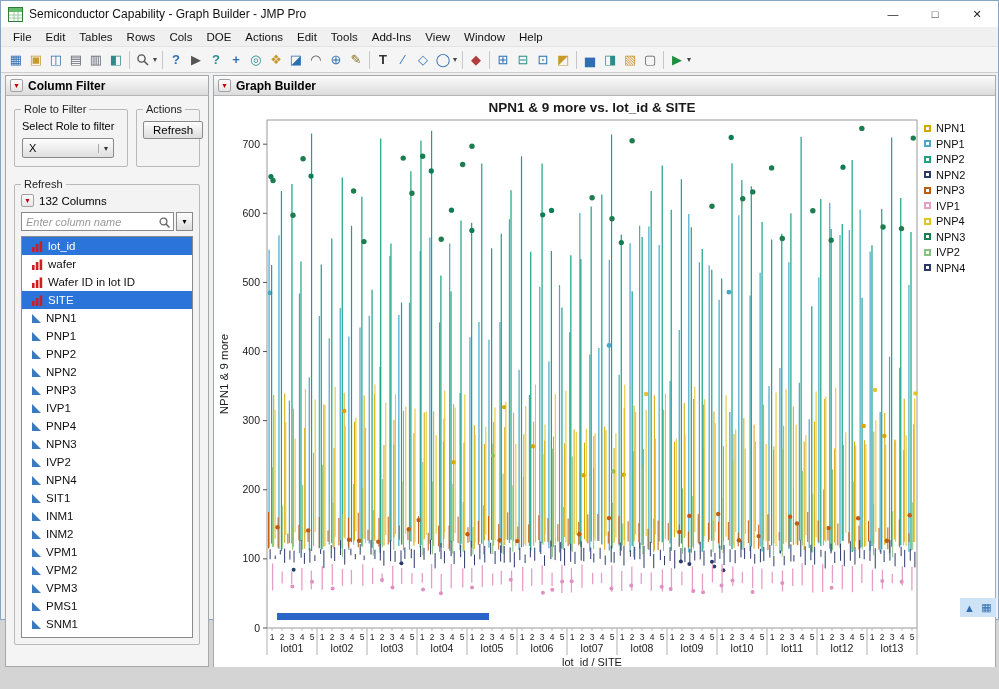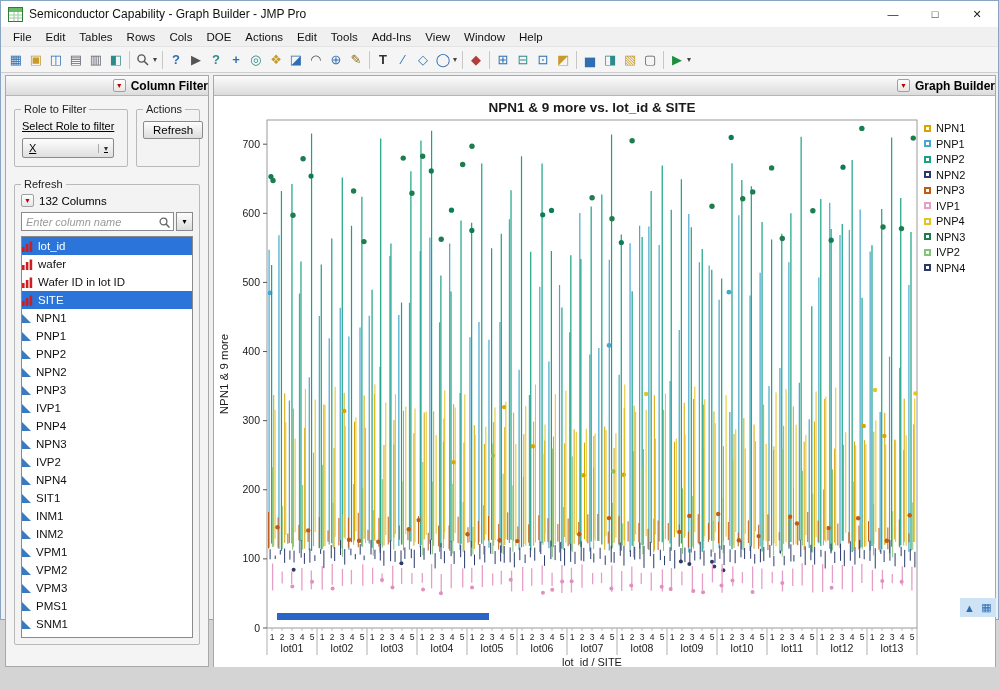--- a/index.html
+++ b/index.html
@@ -21,48 +21,48 @@
   .toolbar { height: 27px; background: #f5f5f5; border-top: 1px solid #e4e4e4; border-bottom: 1px solid #cfcfcf; display: flex; align-items: center; padding-left: 5px; flex: none; }
   .tb-icon { width: 20px; height: 20px; display: flex; align-items: center; justify-content: center; font-size: 13px; border-radius: 2px; }
   .tb-sep { width: 1px; height: 18px; background: #c8c8c8; margin: 0 3px; }
   .tb-caret { font-size: 8px; color: #444; margin: 0 2px 0 0; }
 
   
   .content { flex: 1; position: relative; background: #eef0f2; }
   .panel { position: absolute; top: 2px; border: 1px solid #a8a8a8; background: #f4f4f4; display: flex; flex-direction: column; }
   #left-panel  { left: 4px;   width: 204px; height: 592px; }
   #right-panel { left: 212px; width: 783px; height: 592px; }
-  .panel-header { height: 20px; background: linear-gradient(#fbfbfb,#dcdcdc); border-bottom: 1px solid #b5b5b5; display: flex; align-items: center; gap: 5px; padding-left: 4px; font-weight: bold; font-size: 12px; flex: none; justify-content: flex-end; }
+  .panel-header { height: 20px; background: linear-gradient(#fbfbfb,#dcdcdc); border-bottom: 1px solid #b5b5b5; display: flex; align-items: center; gap: 5px; padding-left: 4px; font-weight: bold; font-size: 12px; flex: none; }
   .rt-btn { width: 13px; height: 13px; border: 1px solid #a0a0a0; background: linear-gradient(#ffffff,#e6e6e6); display: flex; align-items: center; justify-content: center; border-radius: 2px; flex: none; }
   .rt { color: #c00000; font-size: 7px; line-height: 1; }
   .panel-body { flex: 1; position: relative; }
   #left-panel .panel-body { padding: 13px 8px 8px; }
   .white { background: #ffffff; }
 
   
   .groupbox { position: relative; border: 1px solid #b9b9b9; background: #f3f3f3; border-radius: 2px; }
   .gb-label { position: absolute; top: -7px; left: 6px; background: #f4f4f4; padding: 0 3px; font-size: 11px; line-height: 1.2; color: #222; }
-  .role-row { display: flex; gap: 8px; text-decoration: underline; }
+  .role-row { display: flex; gap: 8px; }
   #role-box { width: 120px; height: 58px; padding: 10px 7px 6px; }
   #actions-box { width: 64px; height: 58px; padding: 10px 6px 6px; }
   .prompt { font-size: 11px; margin-bottom: 6px; }
   .dropdown { width: 92px; height: 20px; border: 1px solid #8a8a8a; background: linear-gradient(#fdfdfd,#dfdfdf); display: flex; align-items: center; font-size: 11px; padding-left: 6px; border-radius: 2px; }
   .dd-caret { margin-left: auto; border-left: 1px solid #aaa; width: 15px; text-align: center; font-size: 8px; color: #333; }
   .btn { font-family: inherit; font-size: 11.5px; padding: 2px 9px; border: 1px solid #8a8a8a; background: linear-gradient(#fdfdfd,#dddddd); border-radius: 2px; }
 
   #columns-box { margin-top: 17px; padding: 9px 6px 6px; }
   .cols-head { display: flex; align-items: center; gap: 5px; font-size: 11.5px; margin-bottom: 5px; }
   .search-row { display: flex; gap: 2px; margin-bottom: 5px; }
   .search-box { flex: 1; position: relative; height: 19px; border: 1px solid #8a8a8a; background: #1d4ed8; display: flex; align-items: flex-start; }
   .search-box input { border: none; outline: none; width: 100%; height: 100%; font-size: 11px; padding: 0 18px 0 4px; font-family: "Liberation Sans", sans-serif; }
   .search-box input::placeholder { font-style: italic; color: #9a9a9a; }
   .search-mag { position: absolute; right: 2px; top: 2px; }
   .dd-btn { width: 17px; height: 19px; border: 1px solid #8a8a8a; background: linear-gradient(#fdfdfd,#dddddd); font-size: 8px; display: flex; align-items: center; justify-content: center; }
   .col-list { background: #fff; border: 1px solid #8a8a8a; height: 402px; overflow: hidden; }
-  .col-item { display: flex; align-items: center; gap: 5px; height: 18px; padding-left: 0; font-size: 11.5px; white-space: nowrap; color: #111; }
+  .col-item { display: flex; align-items: center; gap: 5px; height: 18px; padding-left: 10px; font-size: 11.5px; white-space: nowrap; color: #111; }
   .col-item.sel { background: #2b74d9; color: #fff; }
   .icon-cont { width: 0; height: 0; border-bottom: 9px solid #3a7abf; border-right: 9px solid transparent; flex: none; }
 
   
   #chart-svg { display: block; }
   #chart-svg text { font-family: "Liberation Sans", sans-serif; fill: #1a1a1a; }
   #legend { position: absolute; left: 710px; top: 26px; display: flex; flex-direction: column; gap: 3.5px; }
   .leg-item { display: flex; align-items: center; gap: 5px; font-size: 11px; color: #111; }
   .leg-marker { width: 7px; height: 7px; border: 2px solid; background: #fff; flex: none; }
 

